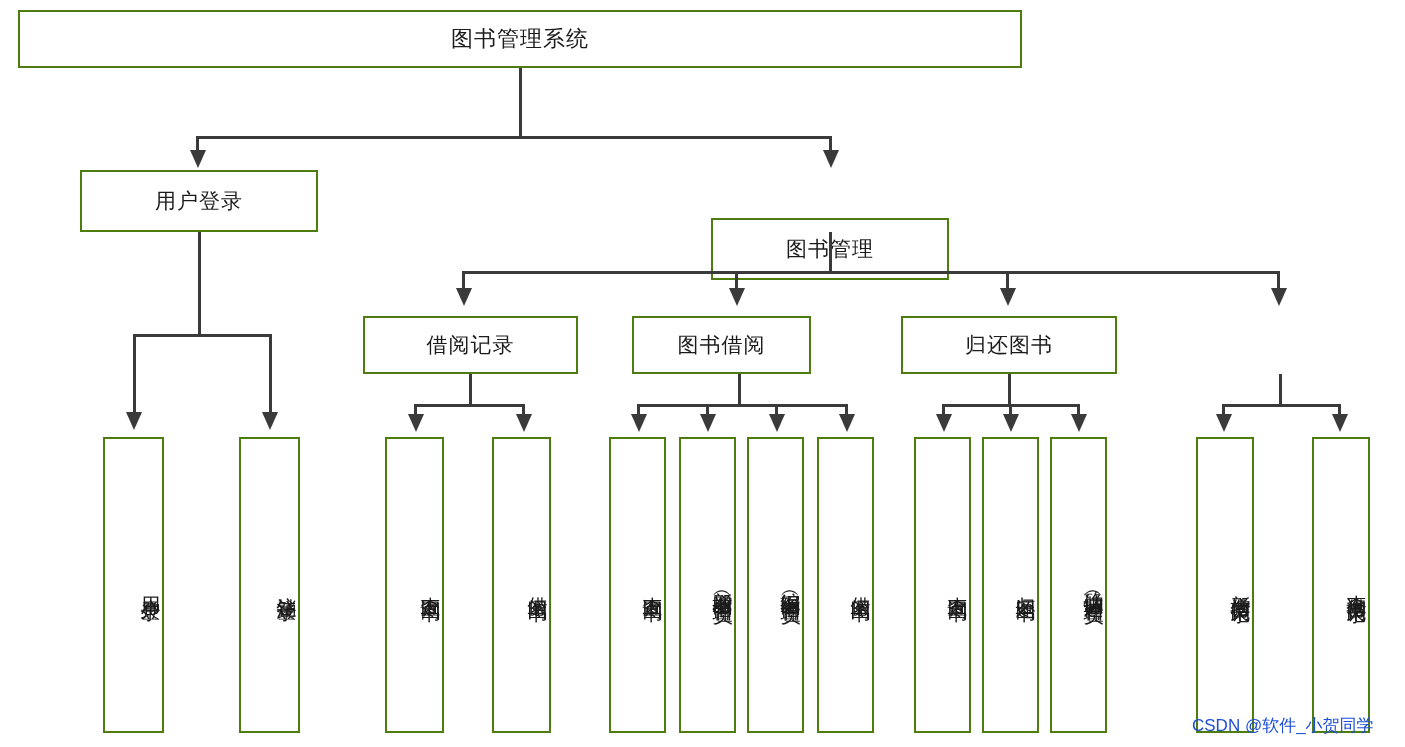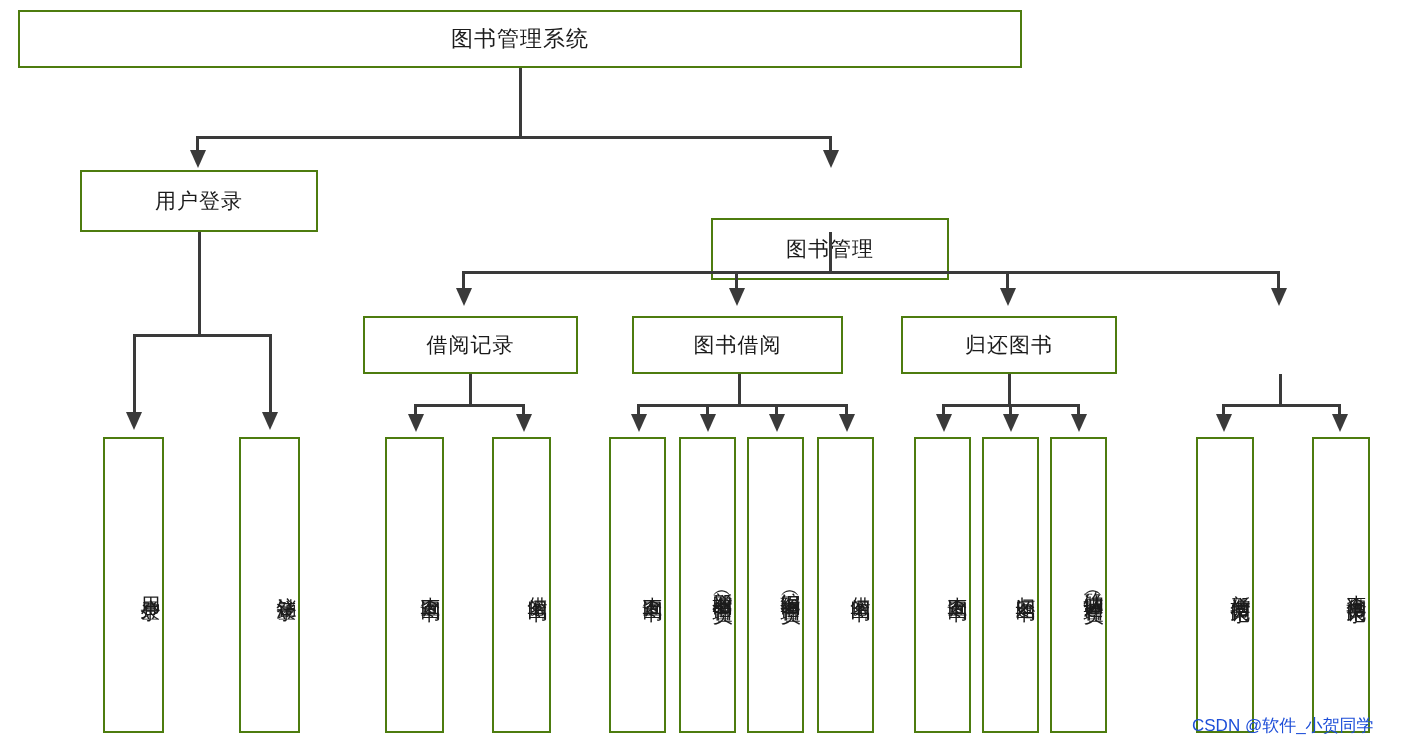--- a/index.html
+++ b/index.html
@@ -111,21 +111,21 @@
   <div class="edge v" style="left:735px; top:271px; height:24px;"></div>
   <div class="arrow" style="left:729px; top:288px;"></div>
   <div class="edge v" style="left:1006px; top:271px; height:24px;"></div>
   <div class="arrow" style="left:1000px; top:288px;"></div>
   <div class="edge v" style="left:1277px; top:271px; height:24px;"></div>
   <div class="arrow" style="left:1271px; top:288px;"></div>
 
   <div class="node horiz" style="left:363px; top:316px; width:215px; height:58px;">
     <span>借阅记录</span>
   </div>
-  <div class="node horiz" style="left:632px; top:316px; width:211px; height:58px;">
+  <div class="node horiz" style="left:632px; top:316px; width:179px; height:58px;">
     <span>图书借阅</span>
   </div>
   <div class="node horiz" style="left:901px; top:316px; width:216px; height:58px;">
     <span>归还图书</span>
   </div>
 
   <div class="edge v" style="left:469px; top:374px; height:32px;"></div>
   <div class="edge h" style="left:414px; top:404px; width:111px;"></div>
   <div class="edge v" style="left:414px; top:404px; height:16px;"></div>
   <div class="arrow" style="left:408px; top:414px;"></div>

